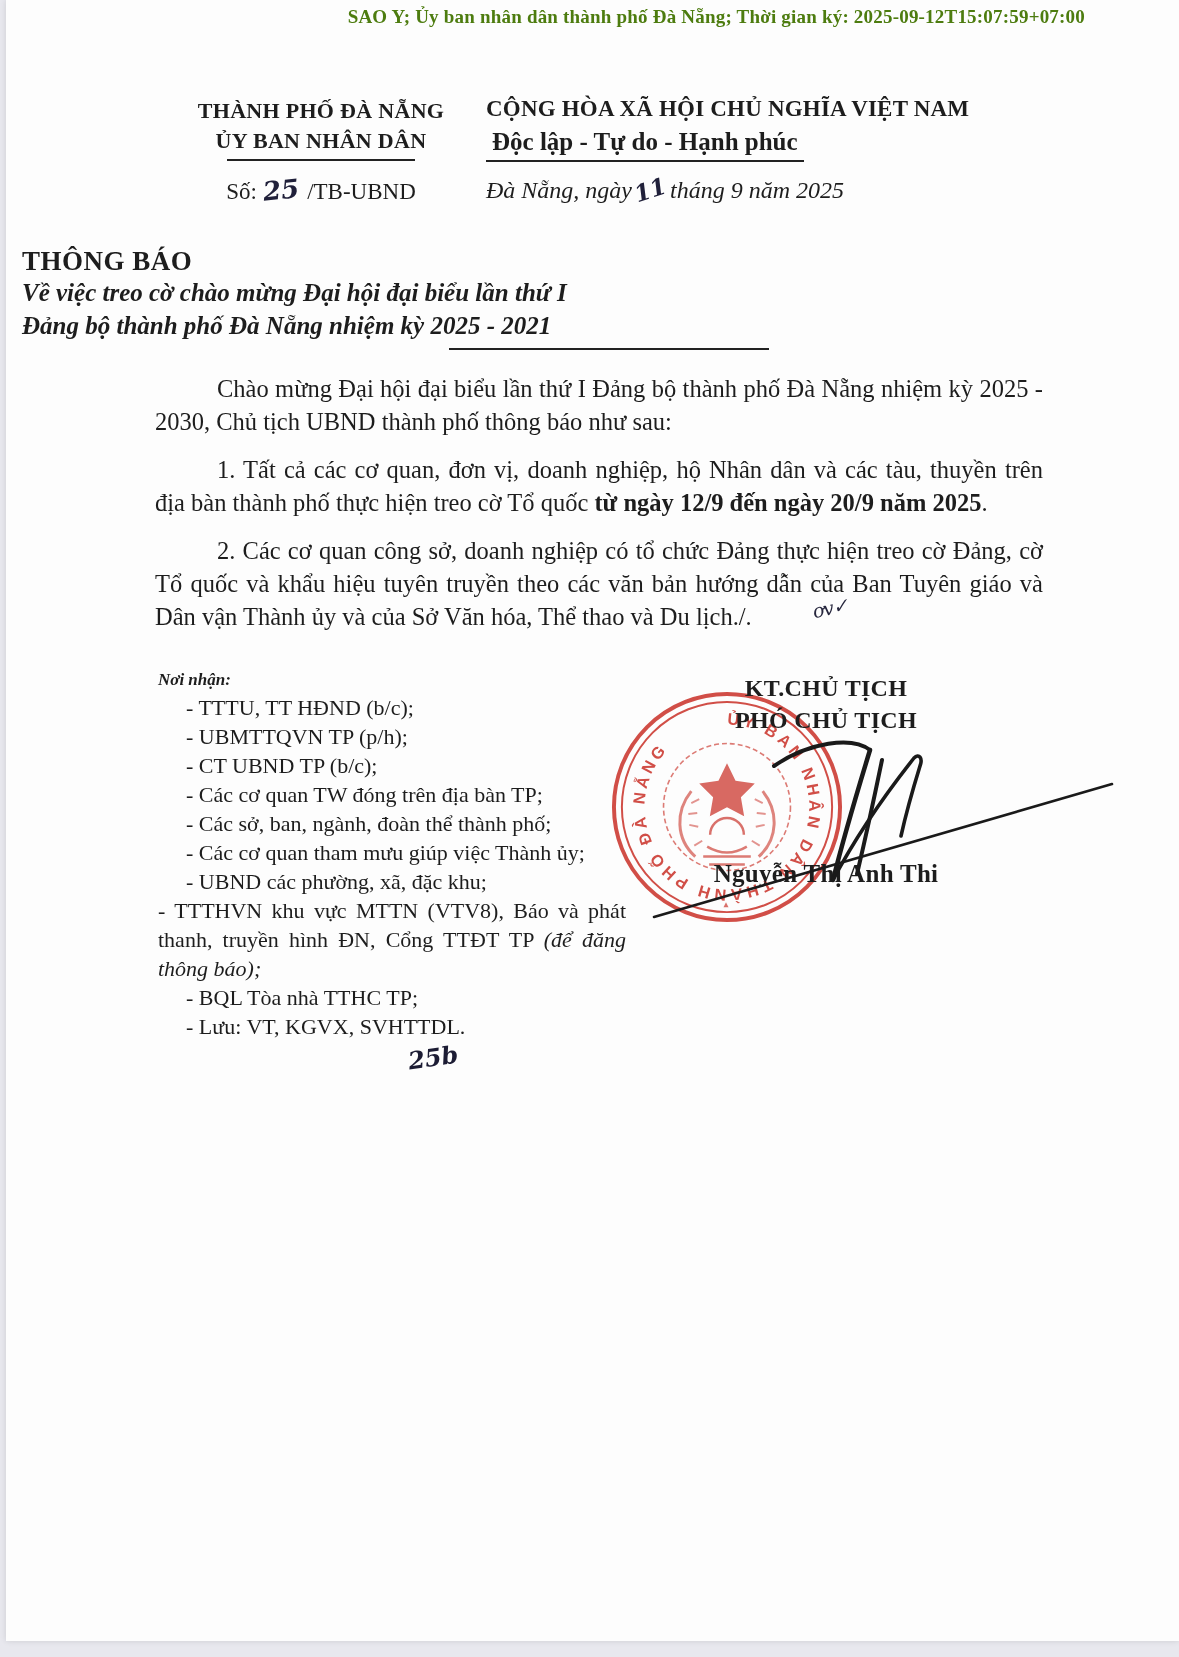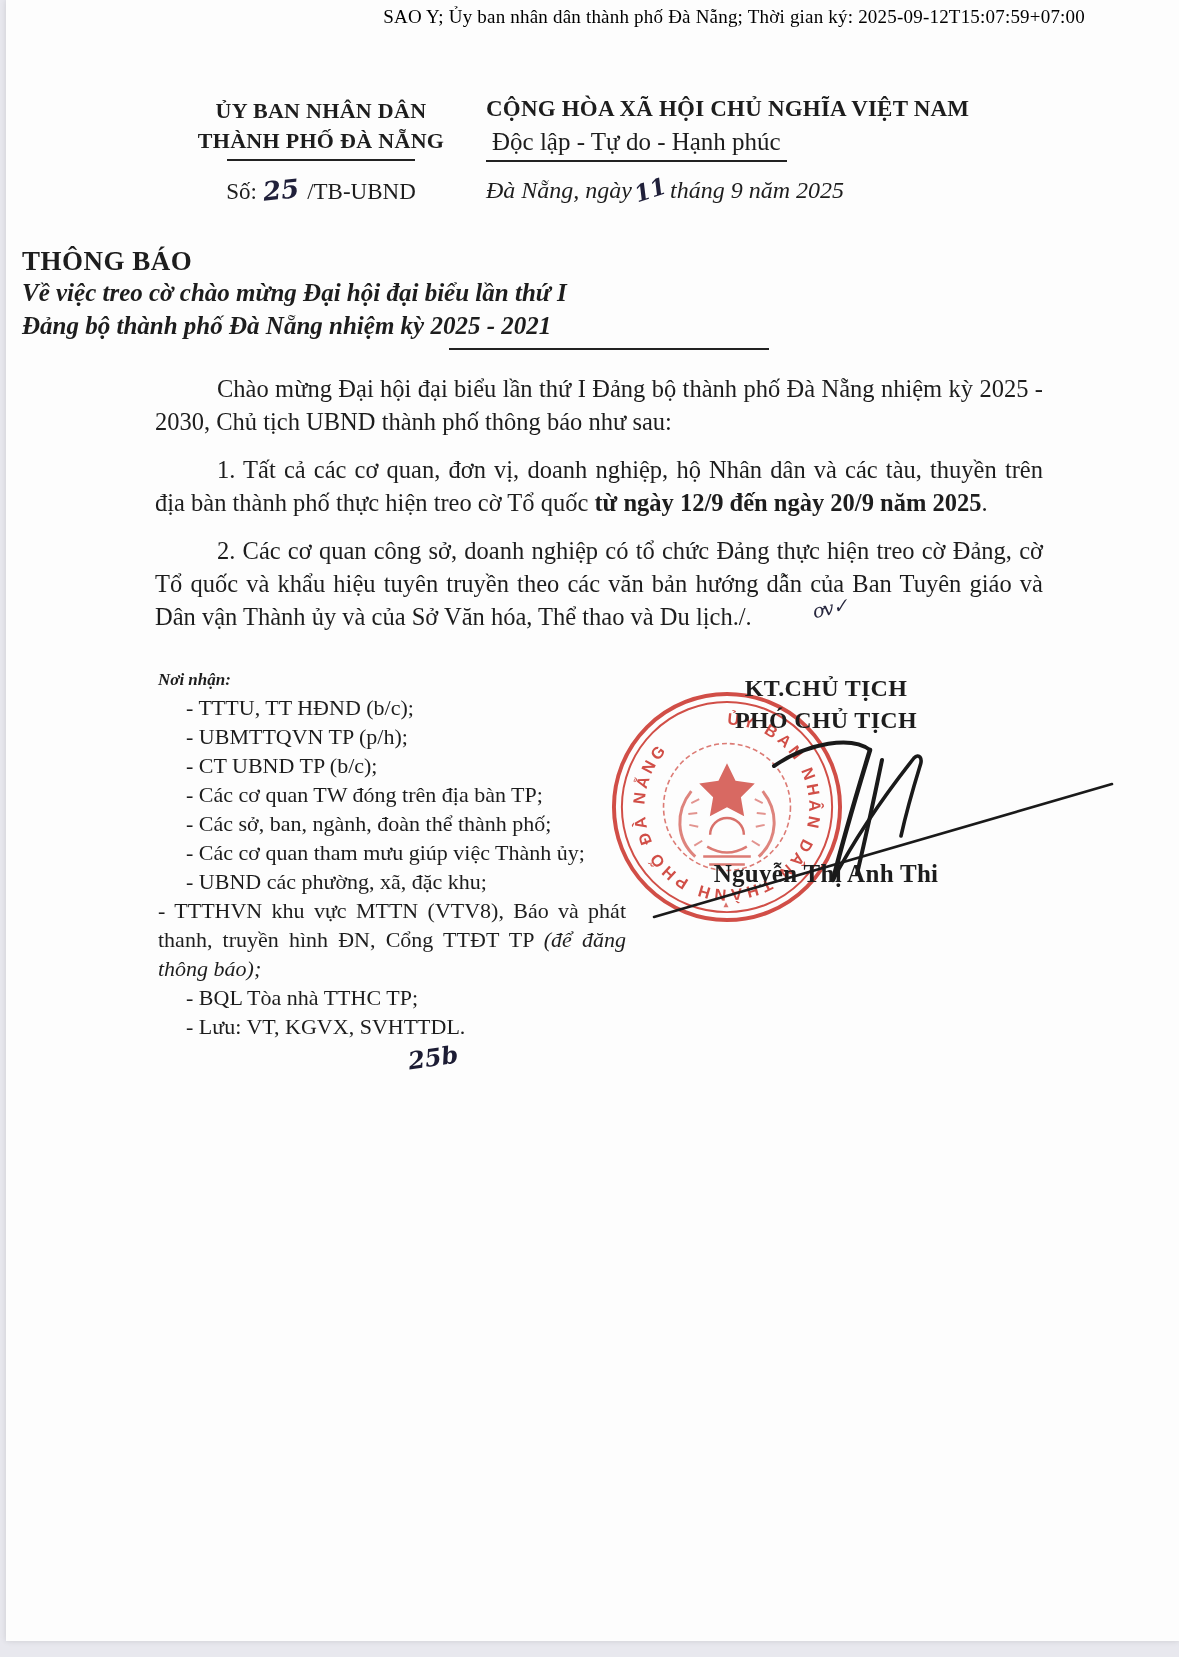--- a/index.html
+++ b/index.html
@@ -11,32 +11,33 @@
     position:relative;
     overflow:hidden;
   }
   .sheet{
     position:absolute;left:6px;top:0;right:0;bottom:16px;
     background:#fdfdfd;
     box-shadow:0 0 6px rgba(0,0,0,.12);
   }
   .cert-line{
     position:absolute;top:6px;right:94px;
-    font-size:19px;letter-spacing:.2px;color:#000000;
+    font-size:19px;letter-spacing:.2px;color:#4d7c0f;
     white-space:nowrap;
+    font-weight:bold;
   }
   
   .header{position:absolute;top:96px;left:150px;width:892px;display:flex;}
   .header-left{width:330px;text-align:center;}
   .header-right{flex:1;text-align:left;}
   .issuer{font-size:22px;font-weight:bold;line-height:1.35;letter-spacing:.3px;}
   .rule-left{width:188px;height:0;border-bottom:2.5px solid #222;margin:4px auto 14px auto;}
   .doc-number{font-size:23px;margin-top:6px;}
   .national{font-size:23px;font-weight:bold;letter-spacing:.2px;}
-  .motto{display:inline-block;font-size:25px;font-weight:normal;
+  .motto{display:inline-block;font-size:25px;font-weight:bold;
          border-bottom:2.5px solid #222;padding:2px 6px 4px 6px;margin-top:4px;}
   .dateline{font-size:24px;font-style:italic;margin-top:14px;}
   .handwritten{
     font-family:"DejaVu Serif",serif;font-style:italic;font-weight:bold;
     color:#20203a;display:inline-block;
   }
   .hw-number{font-size:26px;transform:rotate(-6deg);margin:0 8px 0 6px;}
   .hw-day{font-size:23px;transform:rotate(-18deg);margin:0 4px 0 2px;}
   
   .title-block{position:absolute;top:246px;left:0;width:100%;text-align:left;margin-left:16px;}
@@ -75,22 +76,22 @@
 </style>
 </head>
 <body>
 
 <div class="sheet">
 
   <div class="cert-line">SAO Y; Ủy ban nhân dân thành phố Đà Nẵng; Thời gian ký: 2025-09-12T15:07:59+07:00</div>
 
   <div class="header">
     <div class="header-left">
+      <div class="issuer">THÀNH PHỐ ĐÀ NẴNG</div>
       <div class="issuer">ỦY BAN NHÂN DÂN</div>
-      <div class="issuer">THÀNH PHỐ ĐÀ NẴNG</div>
       <div class="rule-left"></div>
       <div class="doc-number">
         <span>Số:</span><span class="handwritten hw-number">25</span><span>/TB-UBND</span>
       </div>
     </div>
     <div class="header-right">
       <div class="national">CỘNG HÒA XÃ HỘI CHỦ NGHĨA VIỆT NAM</div>
       <div><span class="motto">Độc lập - Tự do - Hạnh phúc</span></div>
       <div class="dateline">
         <span>Đà Nẵng, ngày</span><span class="handwritten hw-day">11</span><span>tháng 9 năm 2025</span>

